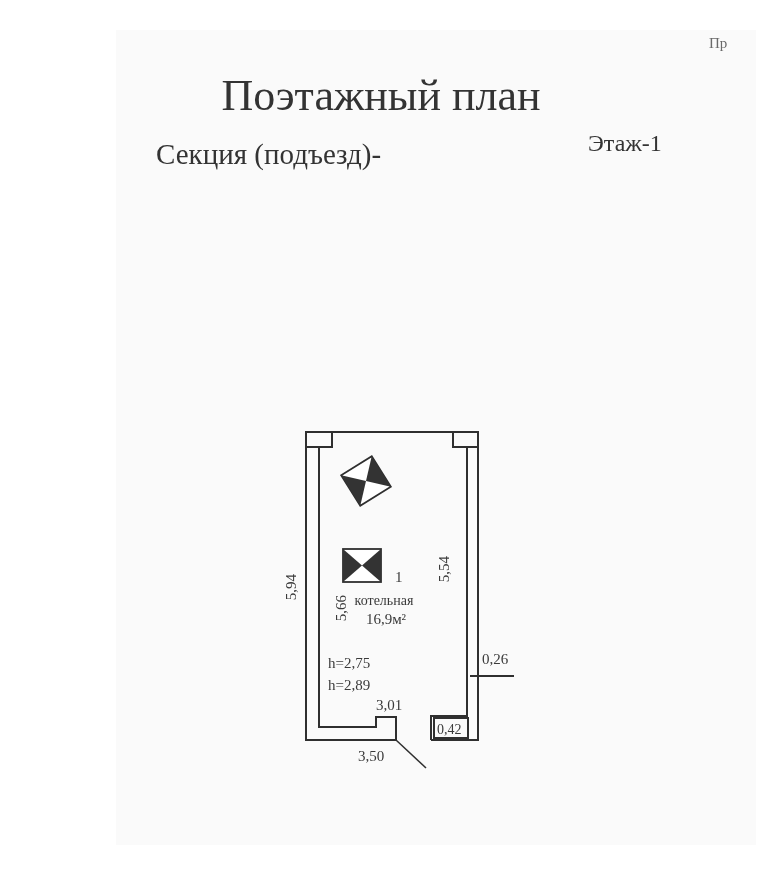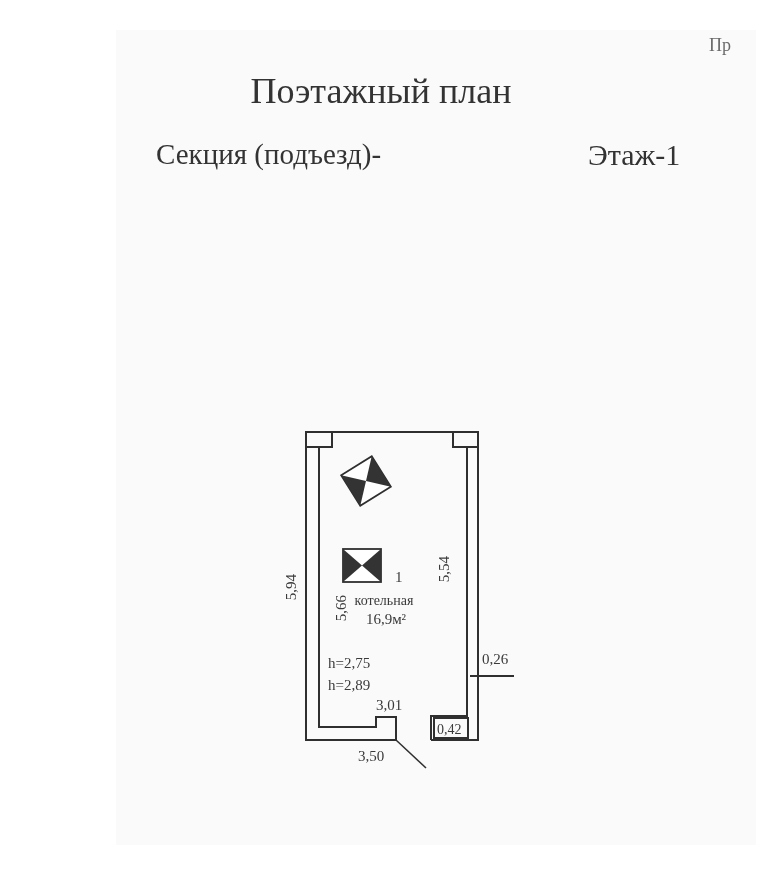--- a/index.html
+++ b/index.html
@@ -20,49 +20,49 @@
       left: 116px;
       top: 30px;
       width: 640px;
       height: 815px;
       background: #fafafa;
     }
     .corner-text {
       position: absolute;
       left: 709px;
       top: 35px;
-      font-size: 18px;
+      font-size: 15px;
       color: #6a6a6a;
       white-space: nowrap;
       overflow: hidden;
       width: 30px;
     }
     .title {
       position: absolute;
       left: 0;
       width: 684px;
       top: 70px;
       text-align: center;
       padding-left: 78px;
       box-sizing: border-box;
-      font-size: 36px;
+      font-size: 44px;
       color: #333333;
     }
     .section-label {
       position: absolute;
       left: 156px;
       top: 138px;
       font-size: 29px;
       color: #333333;
     }
     .floor-label {
       position: absolute;
       left: 588px;
-      top: 138px;
-      font-size: 30px;
+      top: 130px;
+      font-size: 24px;
       color: #333333;
     }
     .plan {
       position: absolute;
       left: 0;
       top: 0;
     }
     .plan text {
       font-family: "Liberation Serif", "DejaVu Serif", serif;
       fill: #3a3a3a;

